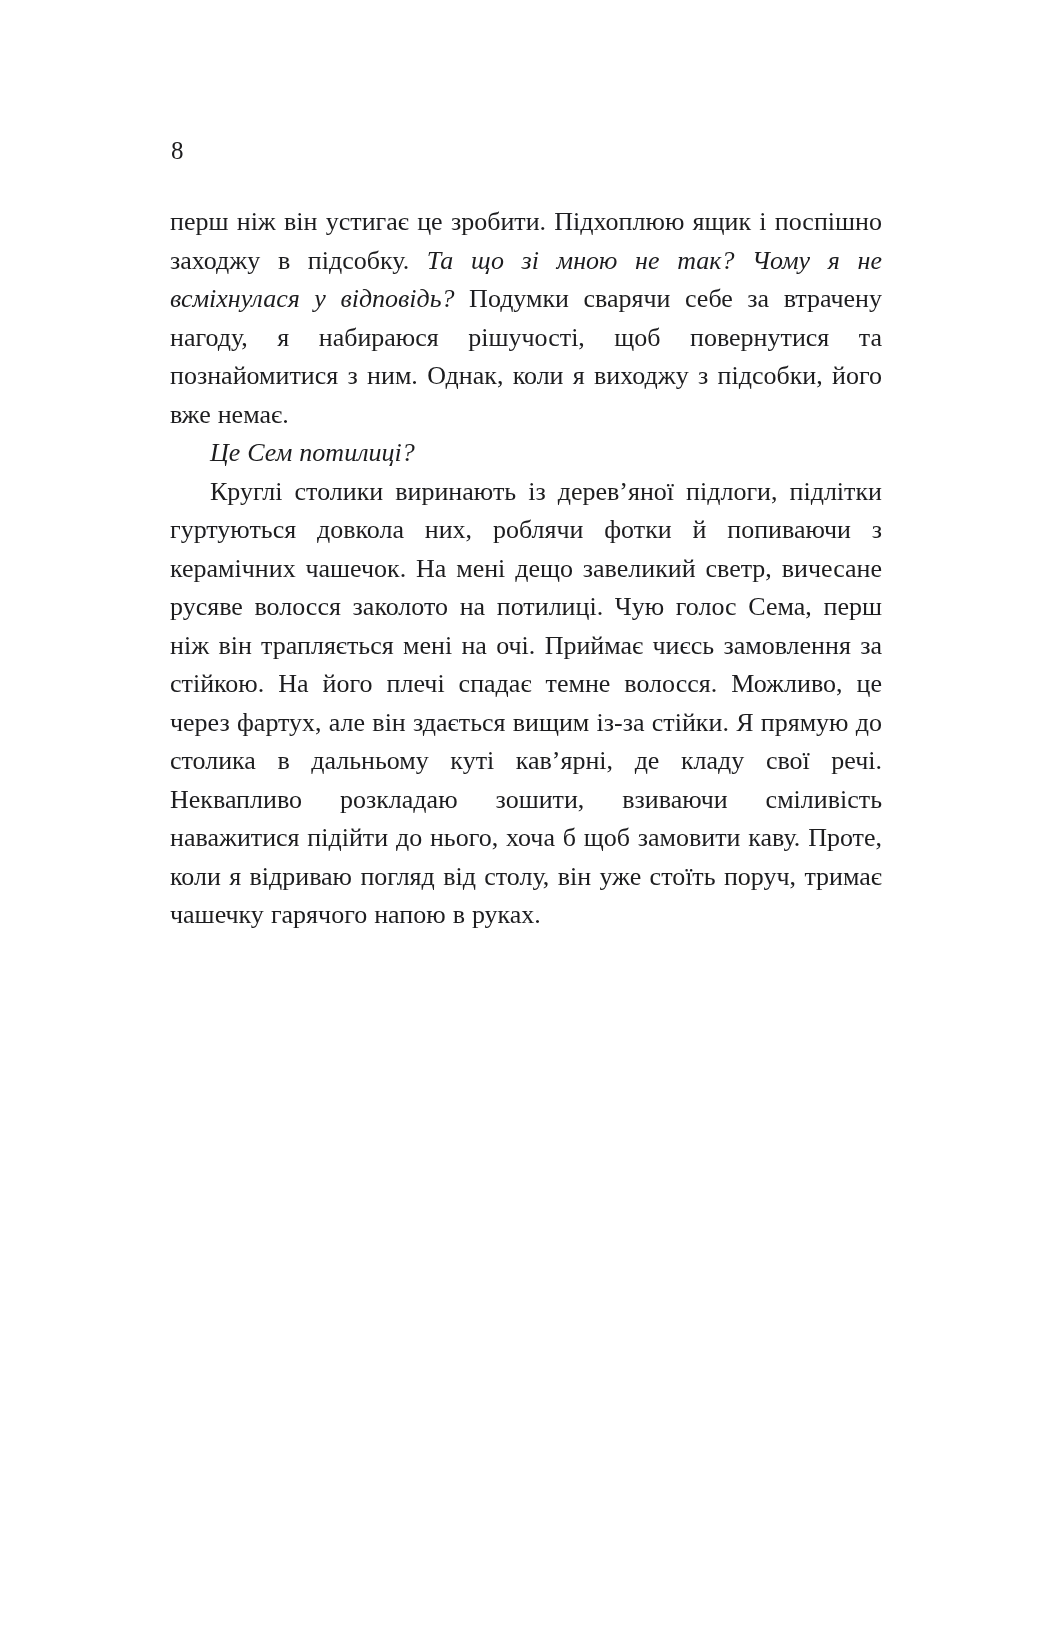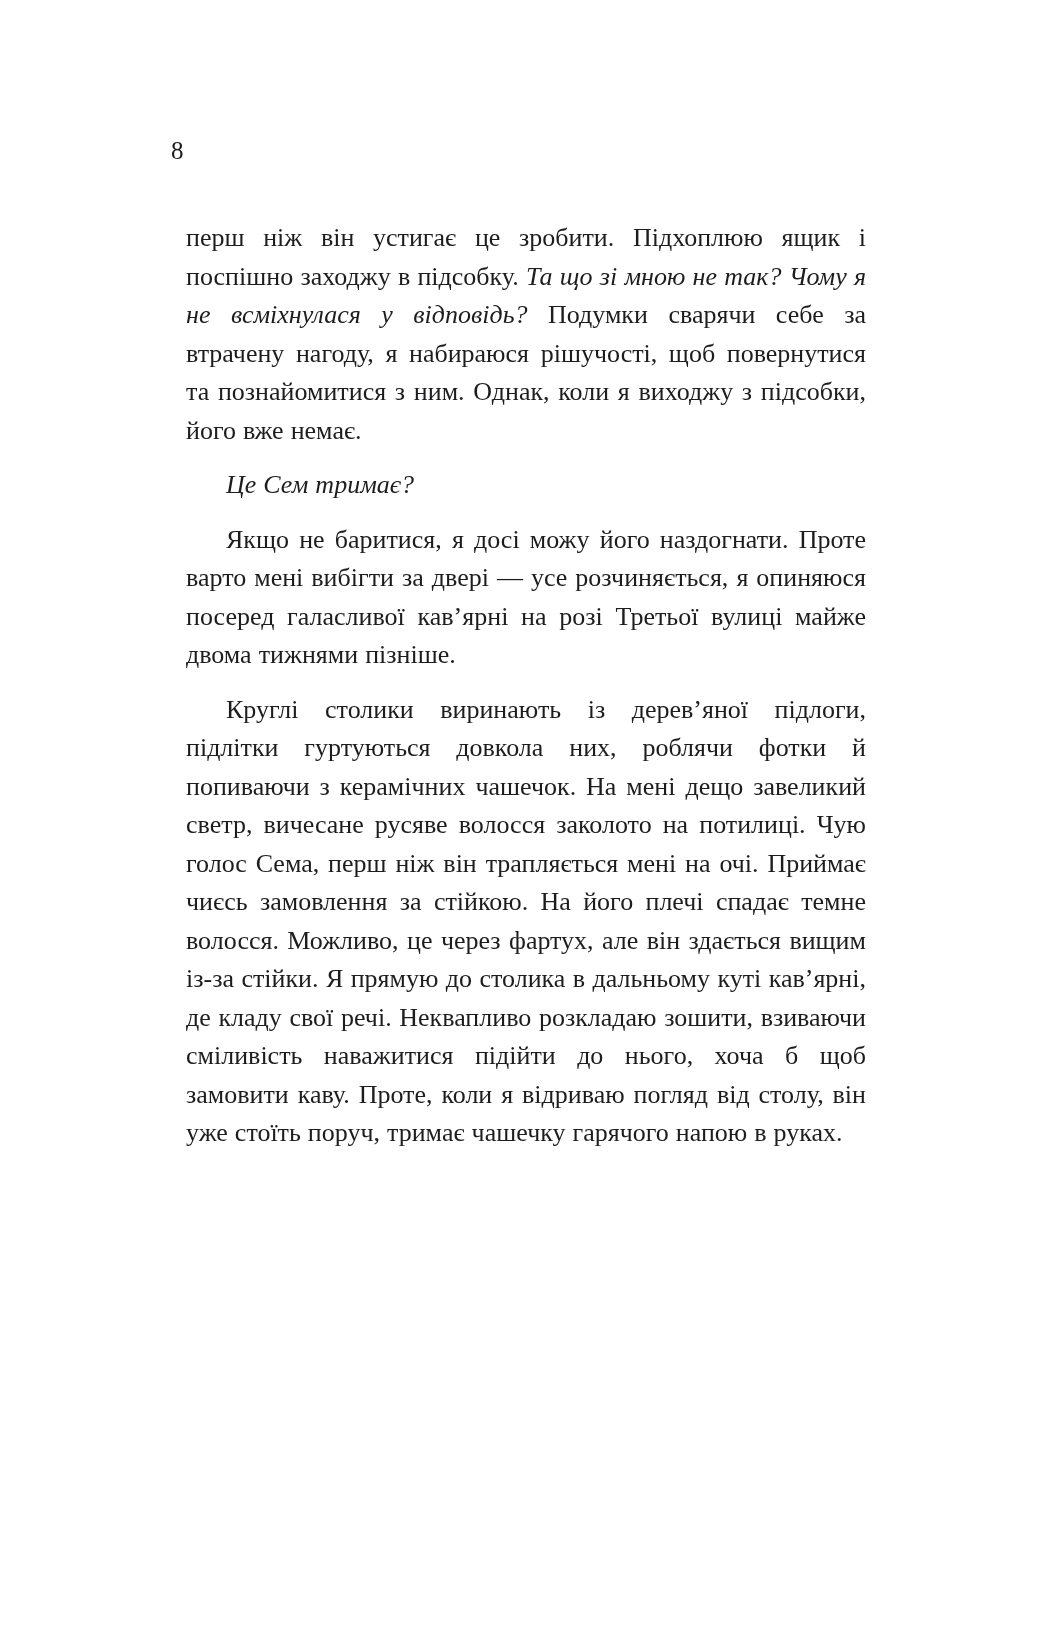--- a/index.html
+++ b/index.html
@@ -32,34 +32,33 @@
     width: 712px;
     font-size: 26px;
     line-height: 38.5px;
     text-align: justify;
     text-justify: inter-word;
     hyphens: auto;
     -webkit-hyphens: auto;
     word-spacing: 0.02em;
   }
   .para {
-    margin: 16px;
+    margin: 0;
     padding: 0;
   }
   .para.indented {
     text-indent: 40px;
   }
   .italic {
     font-style: italic;
   }
 </style>
 </head>
 <body>
 
 <div class="page">
   <div class="page-number">8</div>
   <div class="text-block">
       <p class="para"><span>перш ніж він устигає це зробити. Підхоплюю ящик і поспішно заходжу в підсобку. </span><span class="italic">Та що зі мною не так? Чому я не всміхнулася у відповідь?</span><span> Подумки сварячи себе за втрачену нагоду, я набираюся рішучості, щоб повернутися та познайомитися з ним. Однак, коли я виходжу з підсобки, його вже немає.</span></p>
-      <p class="para indented"><span class="italic">Це Сем тримає?</span></p>
-      <p class="para indented"><span>Якщо не баритися, я досі можу його наздогнати. Проте варто мені вибігти за двері — усе розчиняється, я опиняюся посеред галасливої кав’ярні на розі Третьої вулиці майже двома тижнями пізніше.</span></p>
+      <p class="para indented"><span class="italic">Це Сем потилиці?</span></p>
       <p class="para indented"><span>Круглі столики виринають із дерев’яної підлоги, підлітки гуртуються довкола них, роблячи фотки й попиваючи з керамічних чашечок. На мені дещо завеликий светр, вичесане русяве волосся заколото на потилиці. Чую голос Сема, перш ніж він трапляється мені на очі. Приймає чиєсь замовлення за стійкою. На його плечі спадає темне волосся. Можливо, це через фартух, але він здається вищим із-за стійки. Я прямую до столика в дальньому куті кав’ярні, де кладу свої речі. Неквапливо розкладаю зошити, взиваючи сміливість наважитися підійти до нього, хоча б щоб замовити каву. Проте, коли я відриваю погляд від столу, він уже стоїть поруч, тримає чашечку гарячого напою в руках.</span></p>
     </div>
 </div>
 
 </body></html>

